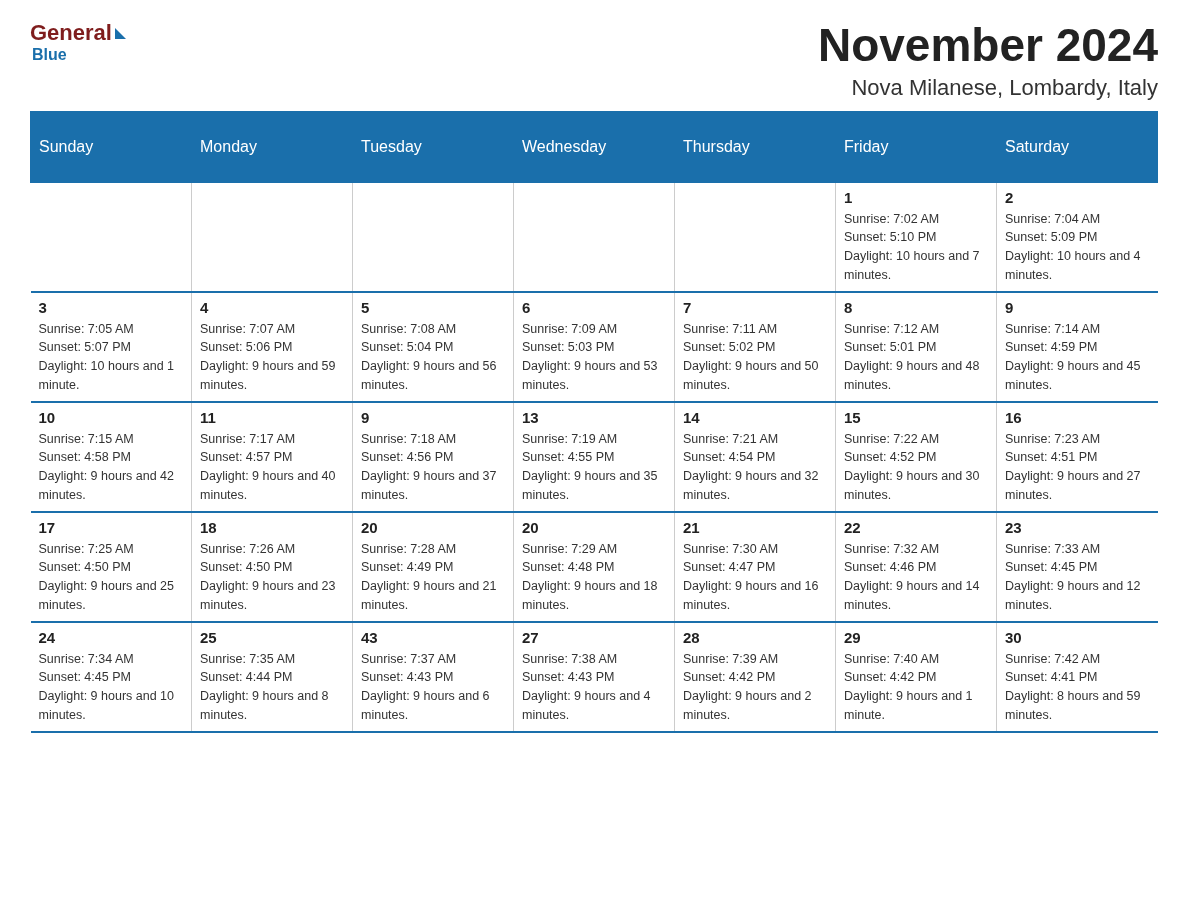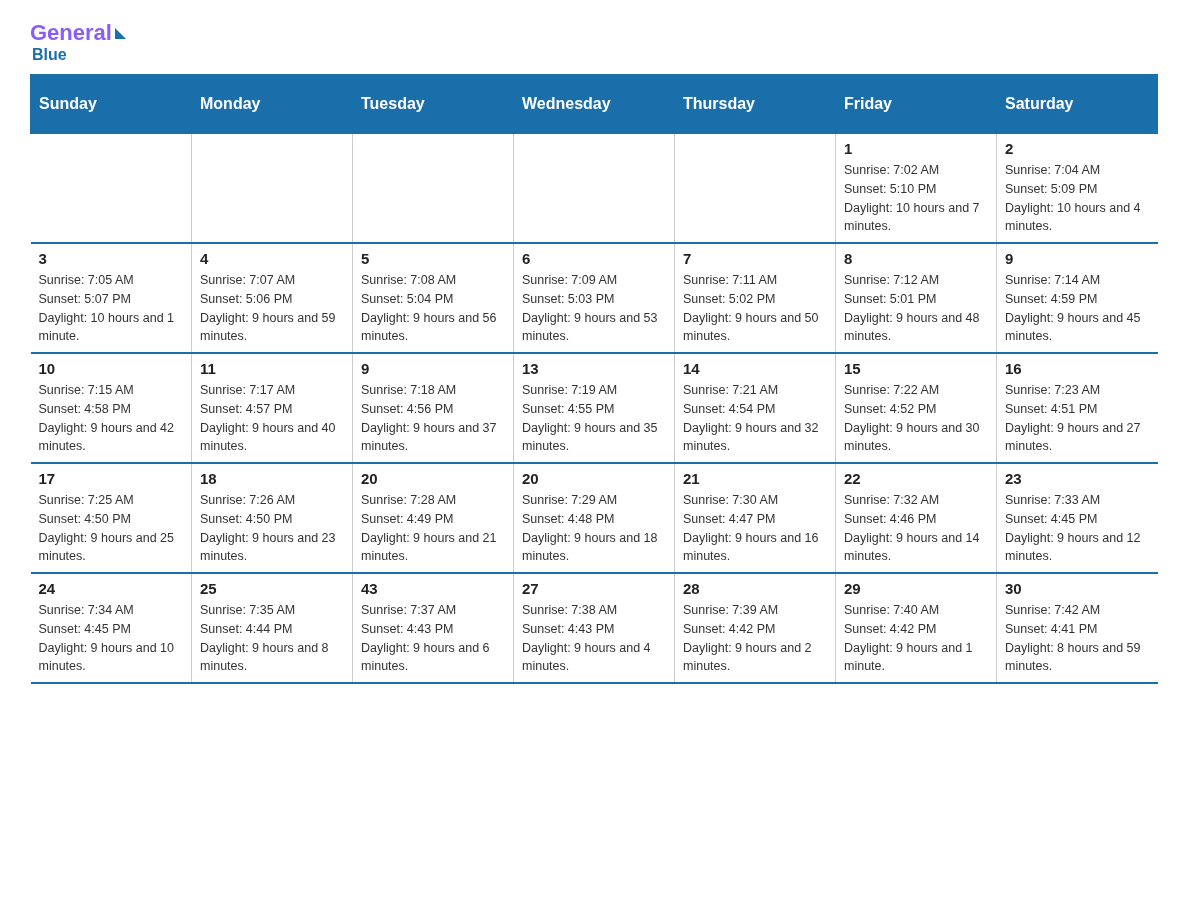--- a/index.html
+++ b/index.html
@@ -13,21 +13,21 @@
     }
     .header {
       display: flex;
       justify-content: space-between;
       align-items: flex-start;
       margin-bottom: 10px;
     }
     .logo-text-general {
       font-size: 22px;
       font-weight: bold;
-      color: #8b5cf6;
+      color: #7f1d1d;
     }
     .logo-text-blue {
       font-size: 16px;
       font-weight: bold;
       color: #1a6fab;
     }
     .logo-wrapper {
       display: flex;
       flex-direction: column;
       align-items: flex-start;
@@ -68,22 +68,22 @@
       width: 100%;
       border-collapse: collapse;
       margin-top: 10px;
     }
     .calendar thead tr {
       background-color: #1a6fab;
     }
     .calendar thead th {
       color: #fff;
       font-size: 16px;
-      font-weight: bold;
-      padding: 20px 8px;
+      font-weight: normal;
+      padding: 26px 8px;
       text-align: left;
       border: 1px solid #1a6fab;
     }
     .calendar tbody tr {
       border-bottom: 2px solid #1a6fab;
     }
     .calendar tbody td {
       vertical-align: top;
       padding: 6px 8px;
       font-size: 13px;
@@ -118,20 +118,24 @@
 <div class="header">
   <div class="logo-wrapper">
     <div class="logo-row1">
       <span class="logo-text-general">General</span>
       <span class="logo-triangle"></span>
     </div>
     <div class="logo-row2">
       <span class="logo-text-blue">Blue</span>
     </div>
   </div>
+  <div class="title-block">
+    <h1>November 2024</h1>
+    <h2>Nova Milanese, Lombardy, Italy</h2>
+  </div>
 </div>
 
 <table class="calendar">
   <thead>
     <tr>
     <th>Sunday</th>
         <th>Monday</th>
         <th>Tuesday</th>
         <th>Wednesday</th>
         <th>Thursday</th>

